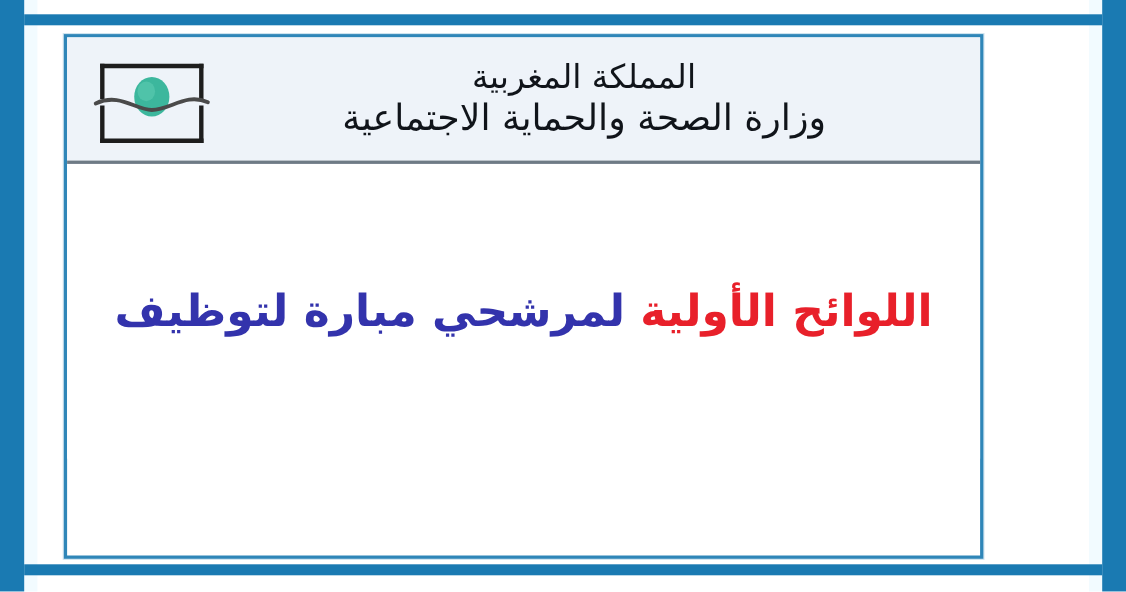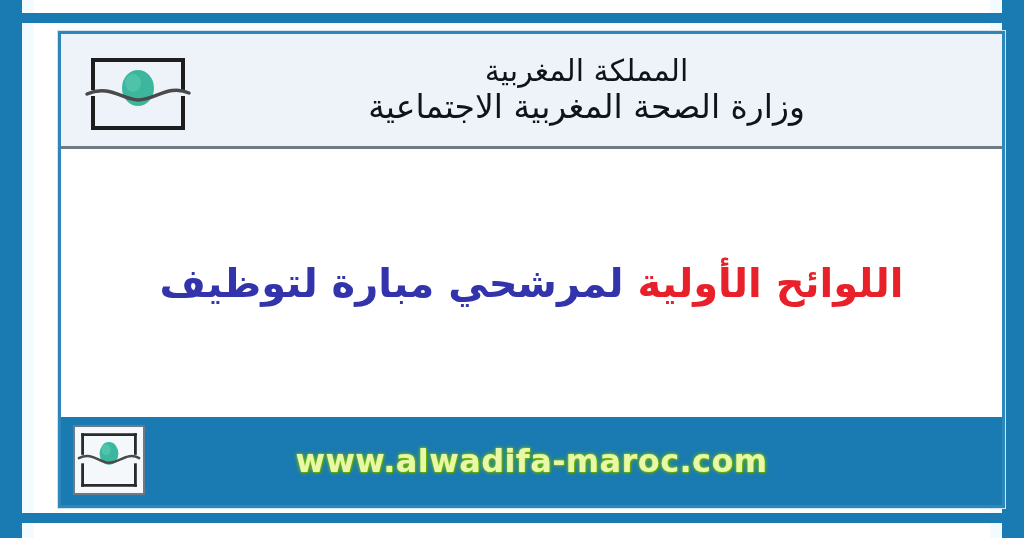--- a/index.html
+++ b/index.html
@@ -40,21 +40,21 @@
     background: #f2fbff;
   }
   .halo-left  { left: 22px; }
   .halo-right { right: 22px; }
 
   
   .card {
     position: absolute;
     left: 58px;
     top: 31px;
-    width: 947px;
+    width: 836px;
     height: 477px;
     background: #ffffff;
     border: 3px solid #2f86b8;
     box-sizing: border-box;
     box-shadow: 0 0 0 1px #cfe4ef;
   }
 
   
   .ministry-header {
     position: relative;
@@ -183,48 +183,29 @@
 
           <ellipse cx="55" cy="40" rx="16" ry="18" fill="#3cb79d"></ellipse>
           <ellipse cx="50" cy="35" rx="8" ry="9" fill="#55c7ad" opacity="0.75"></ellipse>
 
           <path d="M4 46 C26 36, 40 52, 55 52 C72 52, 86 36, 106 45" stroke="#4a4a4a" stroke-width="3.5" fill="none" stroke-linecap="round"></path>
         </svg>
       </span>
 
       <div class="ministry-lines">
         <div class="ministry-line ministry-line-1">المملكة المغربية</div>
-        <div class="ministry-line ministry-line-2">وزارة الصحة المغربية الاجتماعية</div>
+        <div class="ministry-line ministry-line-2">وزارة الصحة والحماية الاجتماعية</div>
       </div>
     </div>
 
     <div class="title-block">
 
       <div class="title-line">
         <span class="seg-red">اللوائح الأولية</span>
         <span class="seg-blue">لمرشحي مبارة لتوظيف</span>
       </div>
 
 
     </div>
 
-    <div class="footer">
-      <span class="site-url">www.alwadifa-maroc.com</span>
-
-      <span class="footer-crest">
-        <svg viewBox="0 0 72 70" width="68" height="66" aria-hidden="true">
-          <g stroke="#2a2a2a" stroke-width="3" fill="none" stroke-linecap="square">
-            <path d="M8 8 H64"></path>
-            <path d="M8 8 V28"></path>
-            <path d="M64 8 V28"></path>
-            <path d="M8 40 V62"></path>
-            <path d="M64 40 V62"></path>
-            <path d="M8 62 H64"></path>
-          </g>
-          <ellipse cx="36" cy="28" rx="10" ry="12" fill="#3cb79d"></ellipse>
-          <ellipse cx="33" cy="24" rx="5" ry="6" fill="#57c9af" opacity="0.7"></ellipse>
-          <path d="M4 33 C18 26, 26 38, 36 38 C47 38, 56 26, 68 33" stroke="#4a4a4a" stroke-width="2.6" fill="none" stroke-linecap="round"></path>
-        </svg>
-      </span>
-    </div>
 
   </div>
 </div>
 
 </body></html>

